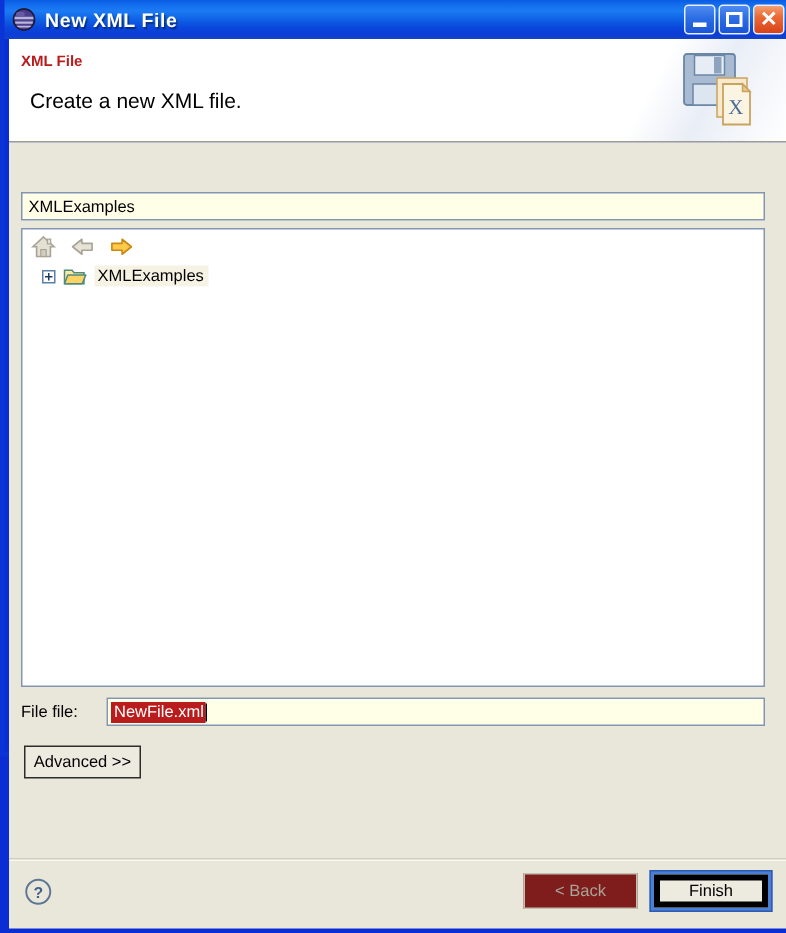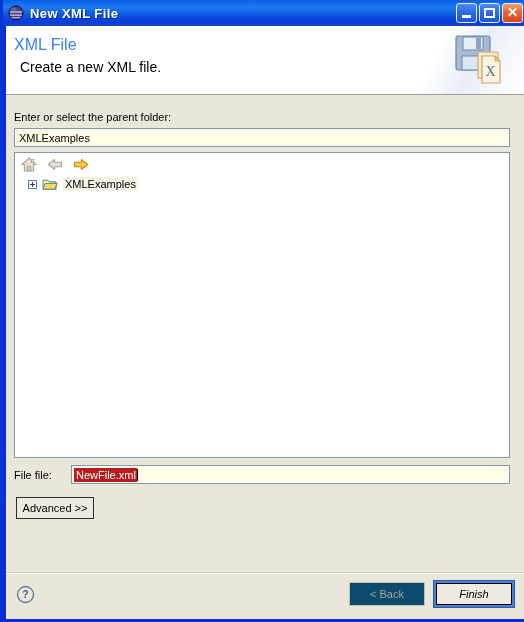--- a/index.html
+++ b/index.html
@@ -114,23 +114,23 @@
   .header::after {
     content: "";
     position: absolute;
     right: 0; top: 0;
     width: 140px; height: 68px;
     background: linear-gradient(118deg, rgba(255,255,255,0) 38%, #E9EEF6 62%, #FFFFFF 100%);
   }
   .header-title {
     position: absolute;
     left: 8px; top: 10px;
-    font-size: 16px;
-    font-weight: normal;
-    color: #3b82f6;
+    font-size: 10px;
+    font-weight: bold;
+    color: #b91c1c;
   }
   .header-desc {
     position: absolute;
     left: 14px; top: 33px;
     font-size: 14px;
     color: #000000;
   }
   .header-icon {
     position: absolute;
     right: 14px; top: 6px;
@@ -292,38 +292,37 @@
     right: 9px; top: 487px;
     display: flex;
     gap: 8px;
   }
   .btn-wide {
     width: 76px; height: 24px;
   }
   .btn-disabled {
     color: #A8A498;
     border: 1px solid #C3BFB1;
-    background: #0c4a6e;
+    background: #7f1d1d;
     margin-left: 12px;
   }
   .btn-default-wrap {
     border: 1px solid #2A5DB0;
     padding: 2px;
     background: #4A7FD4;
     box-sizing: border-box;
     width: 82px; height: 28px;
     display: flex;
     align-items: center;
     justify-content: center;
     margin-top: -2px;
   }
   .btn-default-wrap .btn {
     width: 100%; height: 100%;
-    border: 1px solid #000000;
-    font-style: italic;
+    border: 4px solid #000000;
   }
 </style>
 </head>
 <body>
 
 <div class="window">
 
   <div class="titlebar">
     <svg class="title-icon" viewBox="0 0 16 16">
       <circle cx="8" cy="8" r="7" fill="#4A3E8E" stroke="#2B2456" stroke-width="1"></circle>
@@ -357,21 +356,20 @@
       <rect x="26" y="20" width="20" height="26" fill="#F7E9CE" stroke="#C9A35E" stroke-width="1"></rect>
 
       <path d="M30 24 h13 l5 5 v22 h-18 z" fill="#FBF4E2" stroke="#C9A35E" stroke-width="1.2"></path>
       <path d="M43 24 v5 h5 z" fill="#E8C98C" stroke="#C9A35E" stroke-width="1"></path>
       <text x="38.5" y="44" font-family="Liberation Serif, serif" font-size="14" fill="#4A6E96" text-anchor="middle">X</text>
     </svg>
   </div>
 
   <div class="body">
 
-    <div class="field-label label-parent">Enter or select the parent folder:</div>
 
     <div class="text-input input-parent">XMLExamples</div>
 
     <div class="tree-panel">
 
       <div class="tree-toolbar">
         <svg class="tb-icon" viewBox="0 0 18 17">
           <path d="M9 2 L16 8.5 H13.6 V15 H4.4 V8.5 H2 Z" fill="#E4E1D4" stroke="#A9A596" stroke-width="1.1"></path>
           <rect x="7.2" y="10.4" width="3.6" height="4.6" fill="#D2CDBC" stroke="#A9A596" stroke-width="0.8"></rect>
           <rect x="11.6" y="3.4" width="2.2" height="3.2" fill="#E4E1D4" stroke="#A9A596" stroke-width="0.8"></rect>

